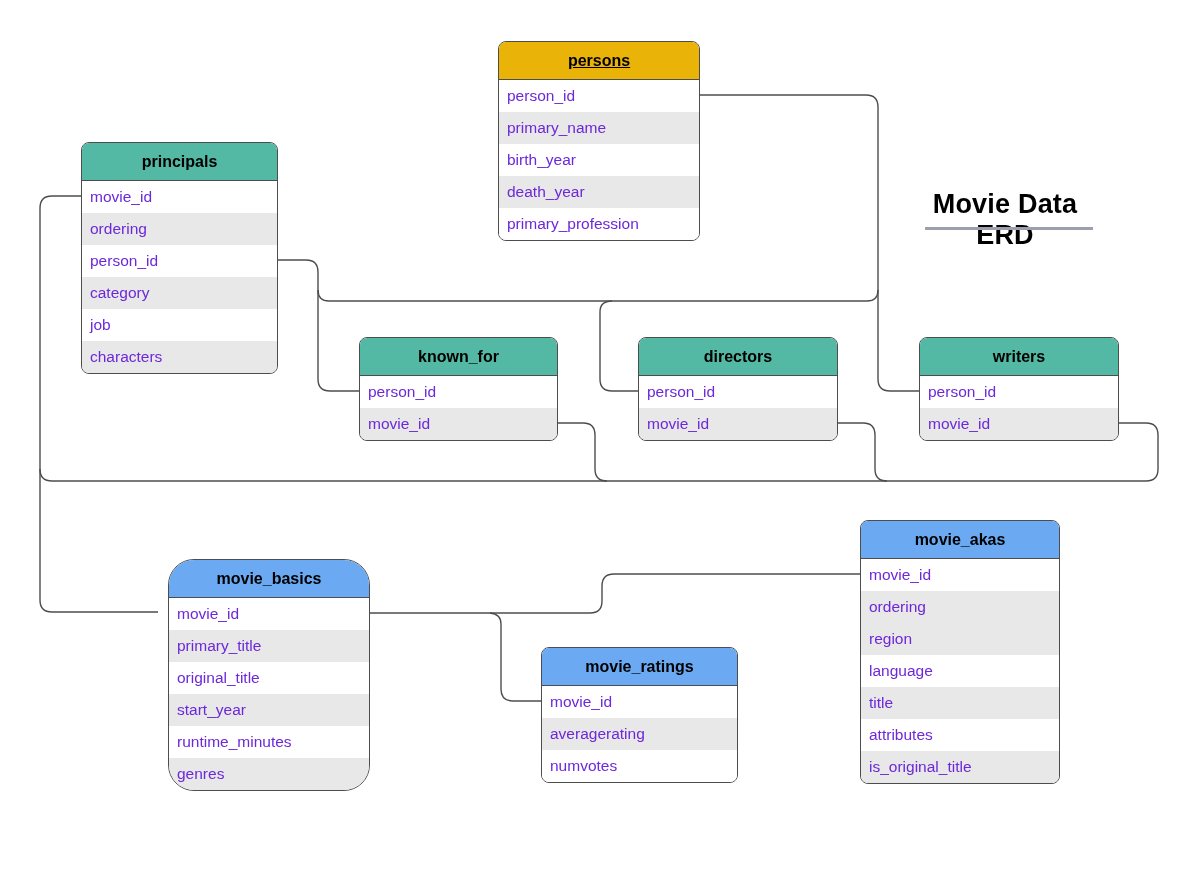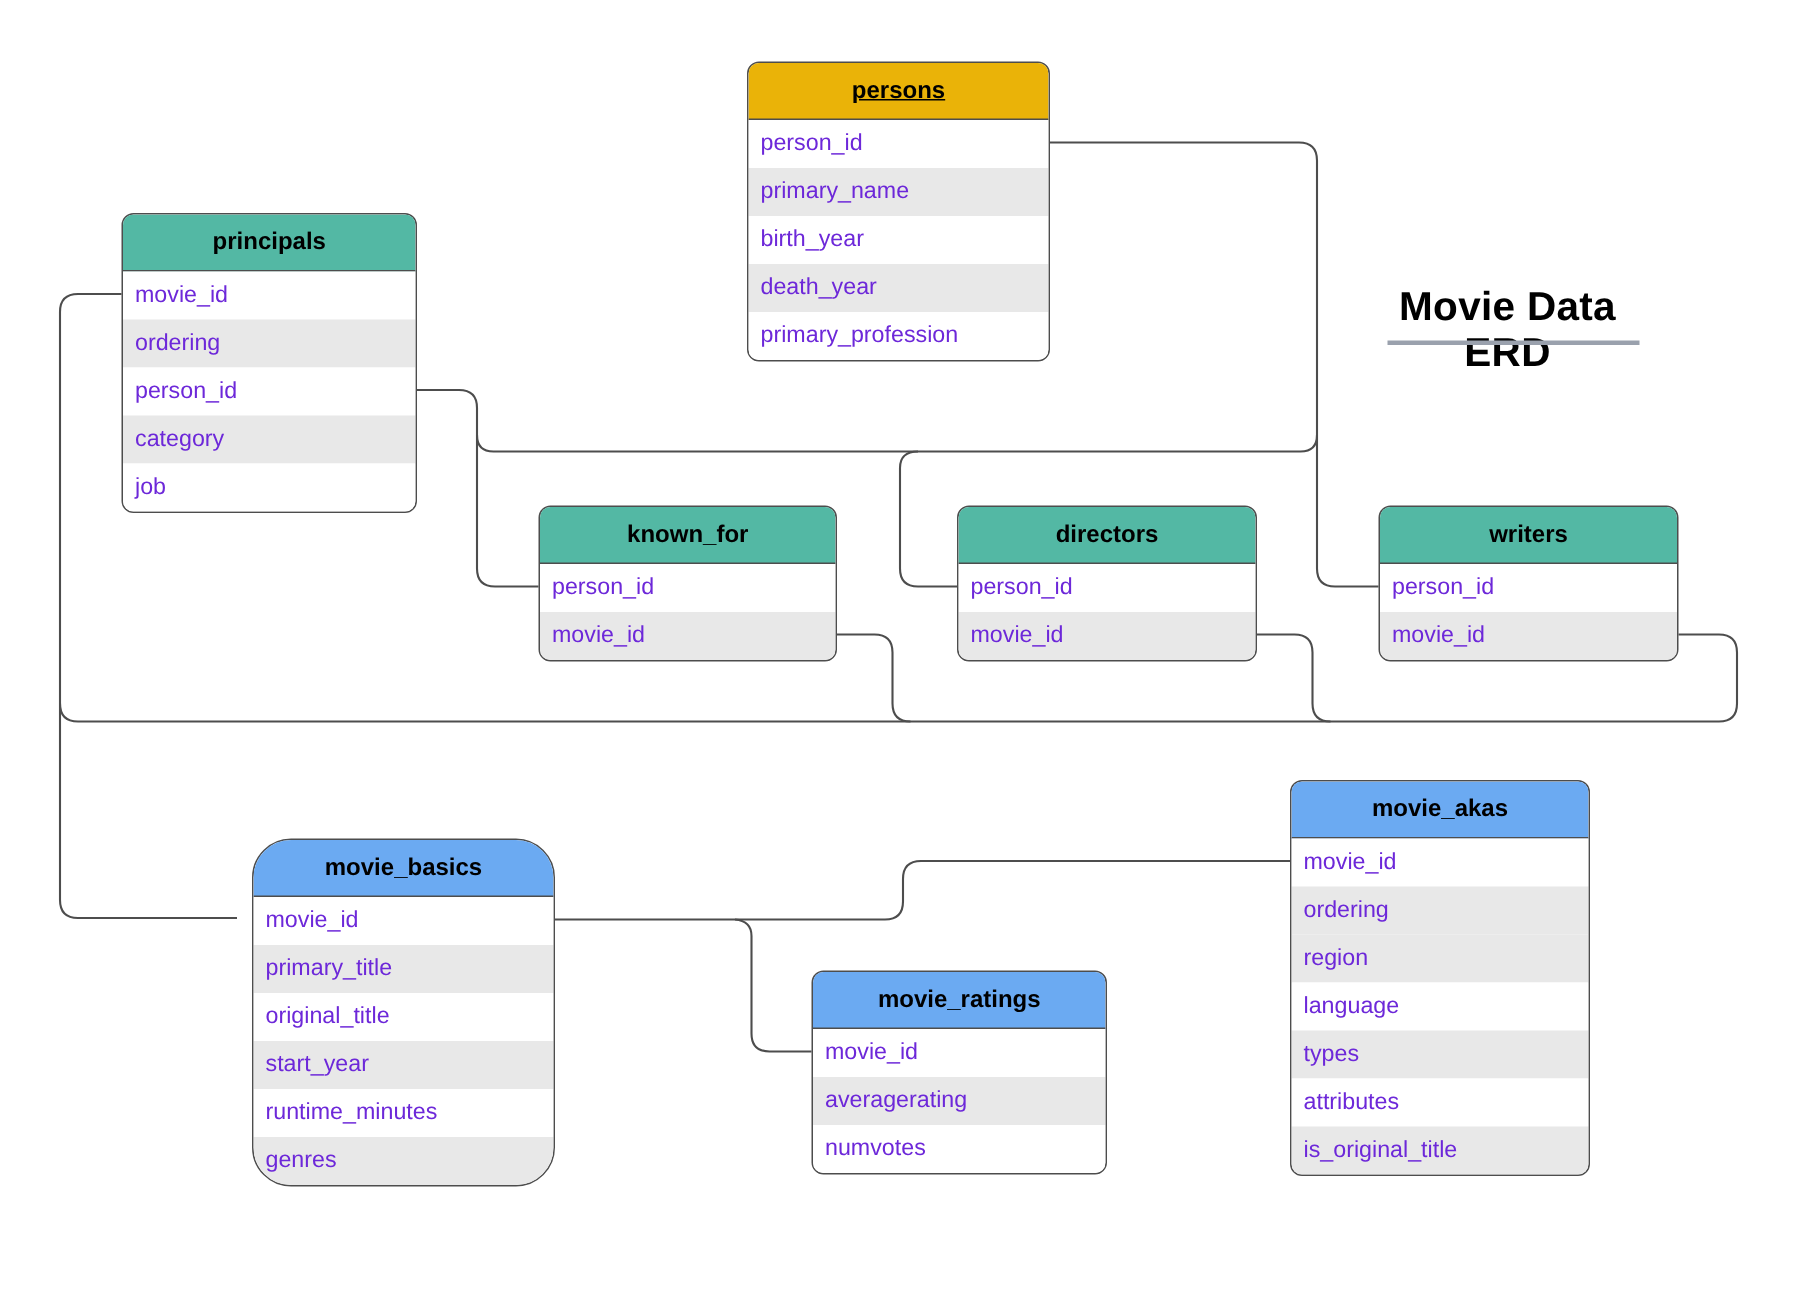--- a/index.html
+++ b/index.html
@@ -96,20 +96,21 @@
       <div class="erd-row alt">death_year</div>
       <div class="erd-row">primary_profession</div>
     </div>
     <div class="erd-table" style="left: 81px; top: 142px; width: 197px;">
       <div class="erd-header" style="background: rgb(83, 184, 164);">principals</div>
       <div class="erd-row">movie_id</div>
       <div class="erd-row alt">ordering</div>
       <div class="erd-row">person_id</div>
       <div class="erd-row alt">category</div>
       <div class="erd-row">job</div>
+      <div class="erd-row alt">characters</div>
     </div>
     <div class="erd-table" style="left: 359px; top: 337px; width: 199px;">
       <div class="erd-header" style="background: rgb(83, 184, 164);">known_for</div>
       <div class="erd-row">person_id</div>
       <div class="erd-row alt">movie_id</div>
     </div>
     <div class="erd-table" style="left: 638px; top: 337px; width: 200px;">
       <div class="erd-header" style="background: rgb(83, 184, 164);">directors</div>
       <div class="erd-row">person_id</div>
       <div class="erd-row alt">movie_id</div>
@@ -133,20 +134,20 @@
       <div class="erd-row">movie_id</div>
       <div class="erd-row alt">averagerating</div>
       <div class="erd-row">numvotes</div>
     </div>
     <div class="erd-table" style="left: 860px; top: 520px; width: 200px;">
       <div class="erd-header" style="background: rgb(107, 170, 242);">movie_akas</div>
       <div class="erd-row">movie_id</div>
       <div class="erd-row alt">ordering</div>
       <div class="erd-row alt">region</div>
       <div class="erd-row">language</div>
-      <div class="erd-row alt">types</div>
+      <div class="erd-row alt">title</div>
       <div class="erd-row">attributes</div>
       <div class="erd-row alt">is_original_title</div>
     </div>
   </div>
 
 <div class="erd-title">Movie Data ERD</div>
 <div class="erd-title-underline"></div>
 
 </body></html>

